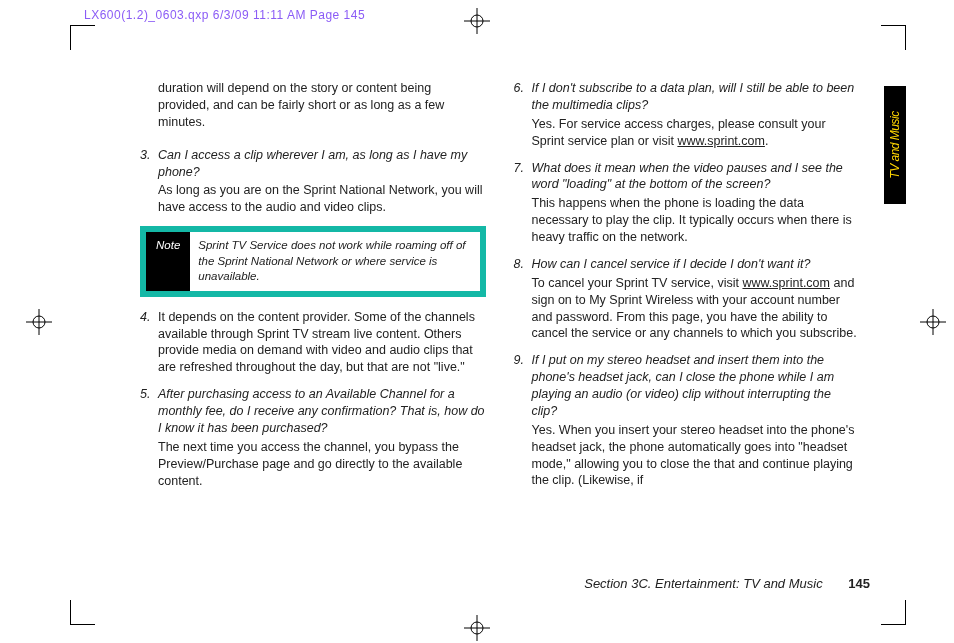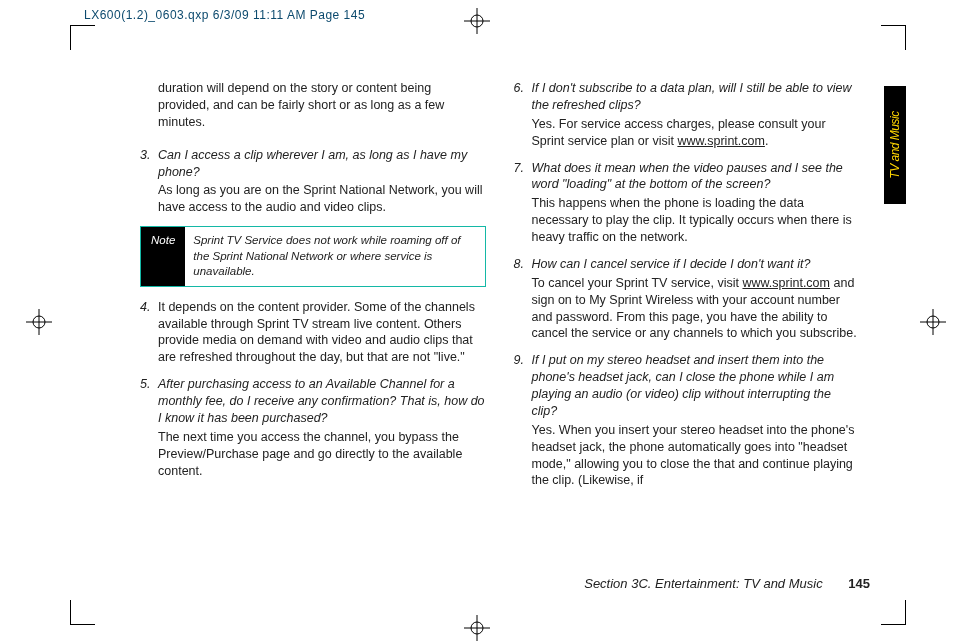--- a/index.html
+++ b/index.html
@@ -12,21 +12,21 @@
     color: #222;
     position: relative;
     overflow: hidden;
   }
   .header-info {
     position: absolute;
     top: 8px;
     left: 84px;
     font-size: 12px;
     letter-spacing: 0.5px;
-    color: #0c4a6e;
+    color: #8b5cf6;
   }
   
   .crop {
     position: absolute;
     width: 24px;
     height: 24px;
     border-color: #000;
   }
   .crop.tl { top: 25px; left: 70px; border-top:1px solid #000; border-left:1px solid #000;}
   .crop.tr { top: 25px; right: 48px; border-top:1px solid #000; border-right:1px solid #000;}
@@ -88,21 +88,21 @@
     font-style: italic;
     margin-left: 18px;
   }
   .faq-item .a {
     margin-left: 18px;
     margin-top: 2px;
   }
   .lead-ans { margin-left: 18px; margin-bottom: 16px;}
   .note-box {
     display: flex;
-    border: 1px solid #14b8a6;
+    border: 6px solid #14b8a6;
     margin: 6px 0 12px 0;
     font-size: 11.5px;
   }
   .note-label {
     background: #000;
     color: #fff;
     font-style: italic;
     padding: 6px 10px;
     display:flex; align-items:flex-start;
   }
@@ -190,21 +190,21 @@
       <div class="q">After purchasing access to an Available Channel for a monthly fee, do I receive any confirmation? That is, how do I know it has been purchased?</div>
       <div class="a">The next time you access the channel, you bypass the Preview/Purchase page and go directly to the available content.</div>
     </div>
 
   </div>
 
   <div class="col">
 
     <div class="faq-item">
       <span class="num">6.</span>
-      <div class="q">If I don't subscribe to a data plan, will I still be able to view the refreshed clips?</div>
+      <div class="q">If I don't subscribe to a data plan, will I still be able to been the multimedia clips?</div>
       <div class="a">
         <span>Yes. For service access charges, please consult your Sprint service plan or visit </span><span class="underline">www.sprint.com</span><span>.</span>
       </div>
     </div>
 
     <div class="faq-item">
       <span class="num">7.</span>
       <div class="q">What does it mean when the video pauses and I see the word "loading" at the bottom of the screen?</div>
       <div class="a">This happens when the phone is loading the data necessary to play the clip. It typically occurs when there is heavy traffic on the network.</div>
     </div>

